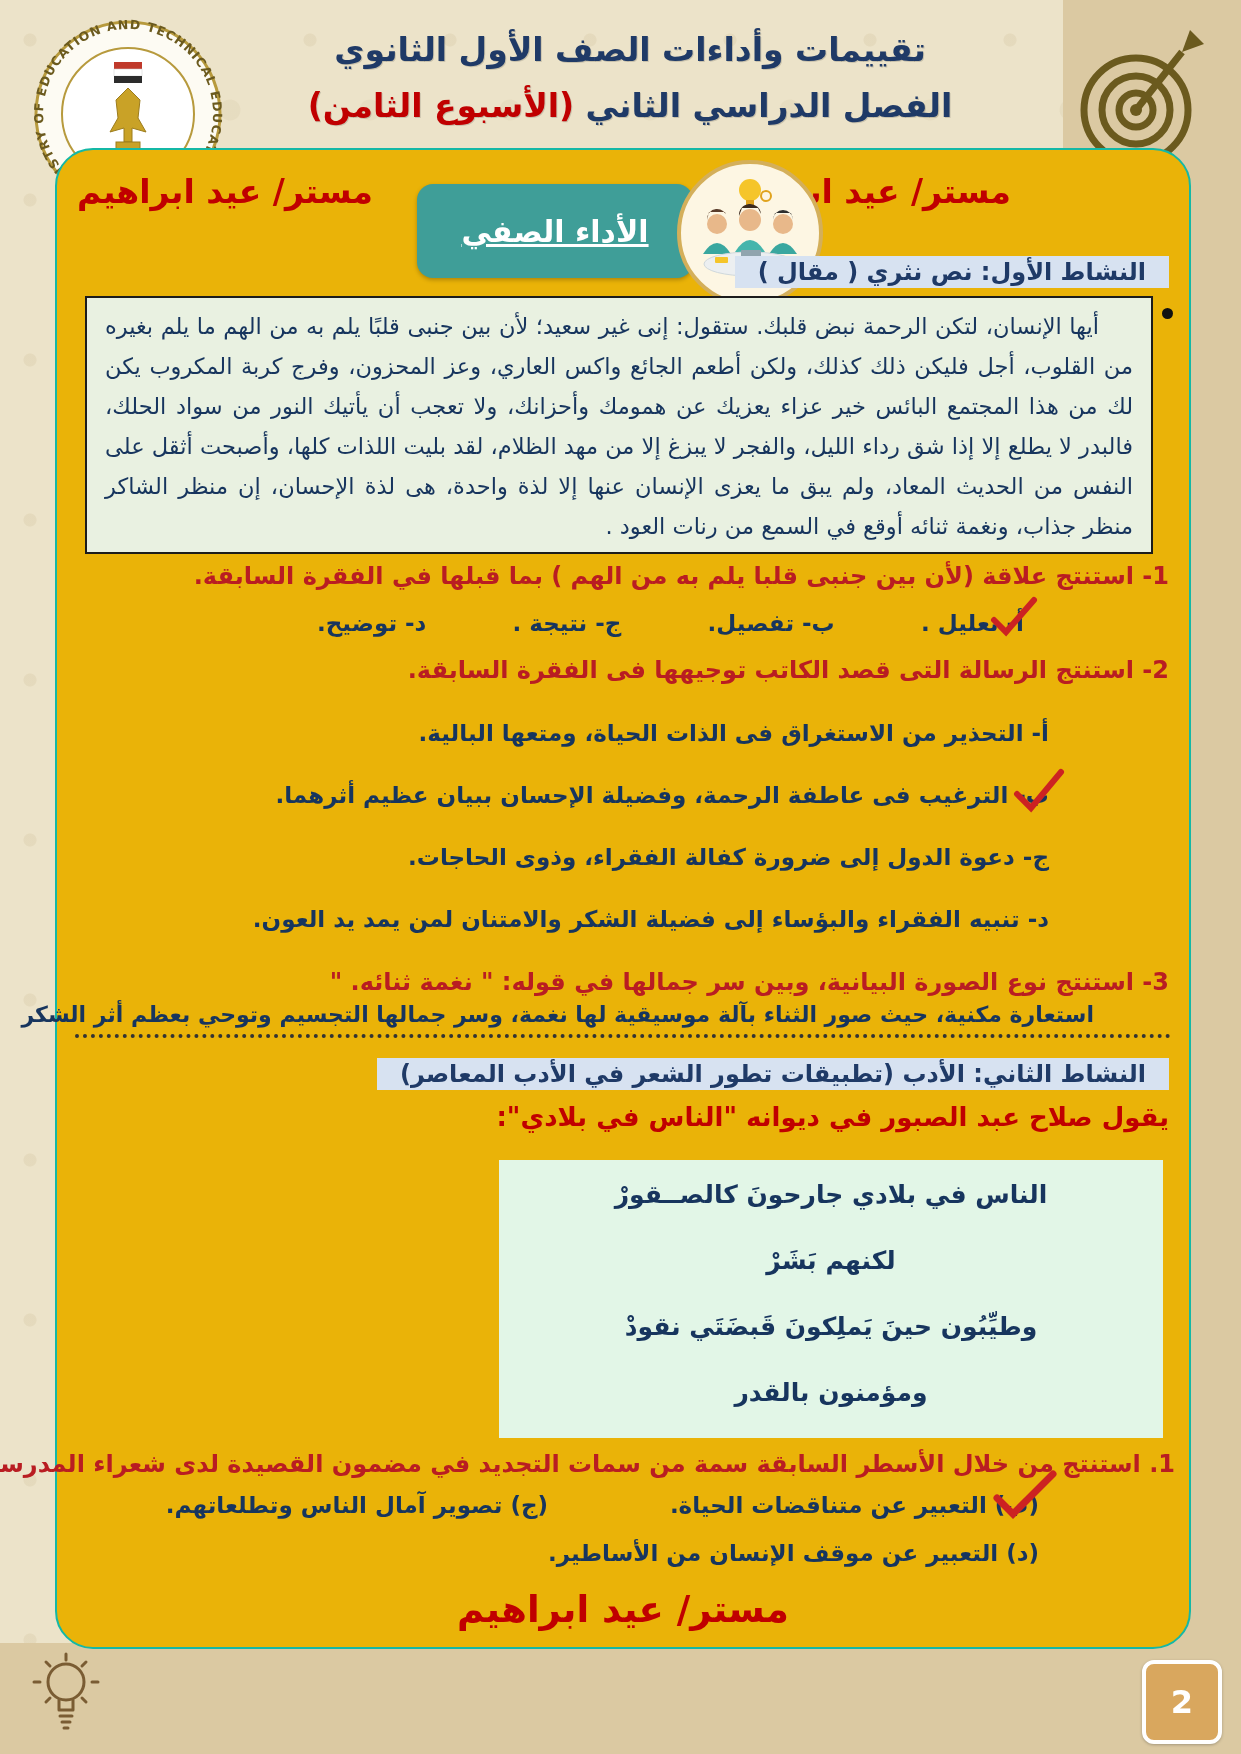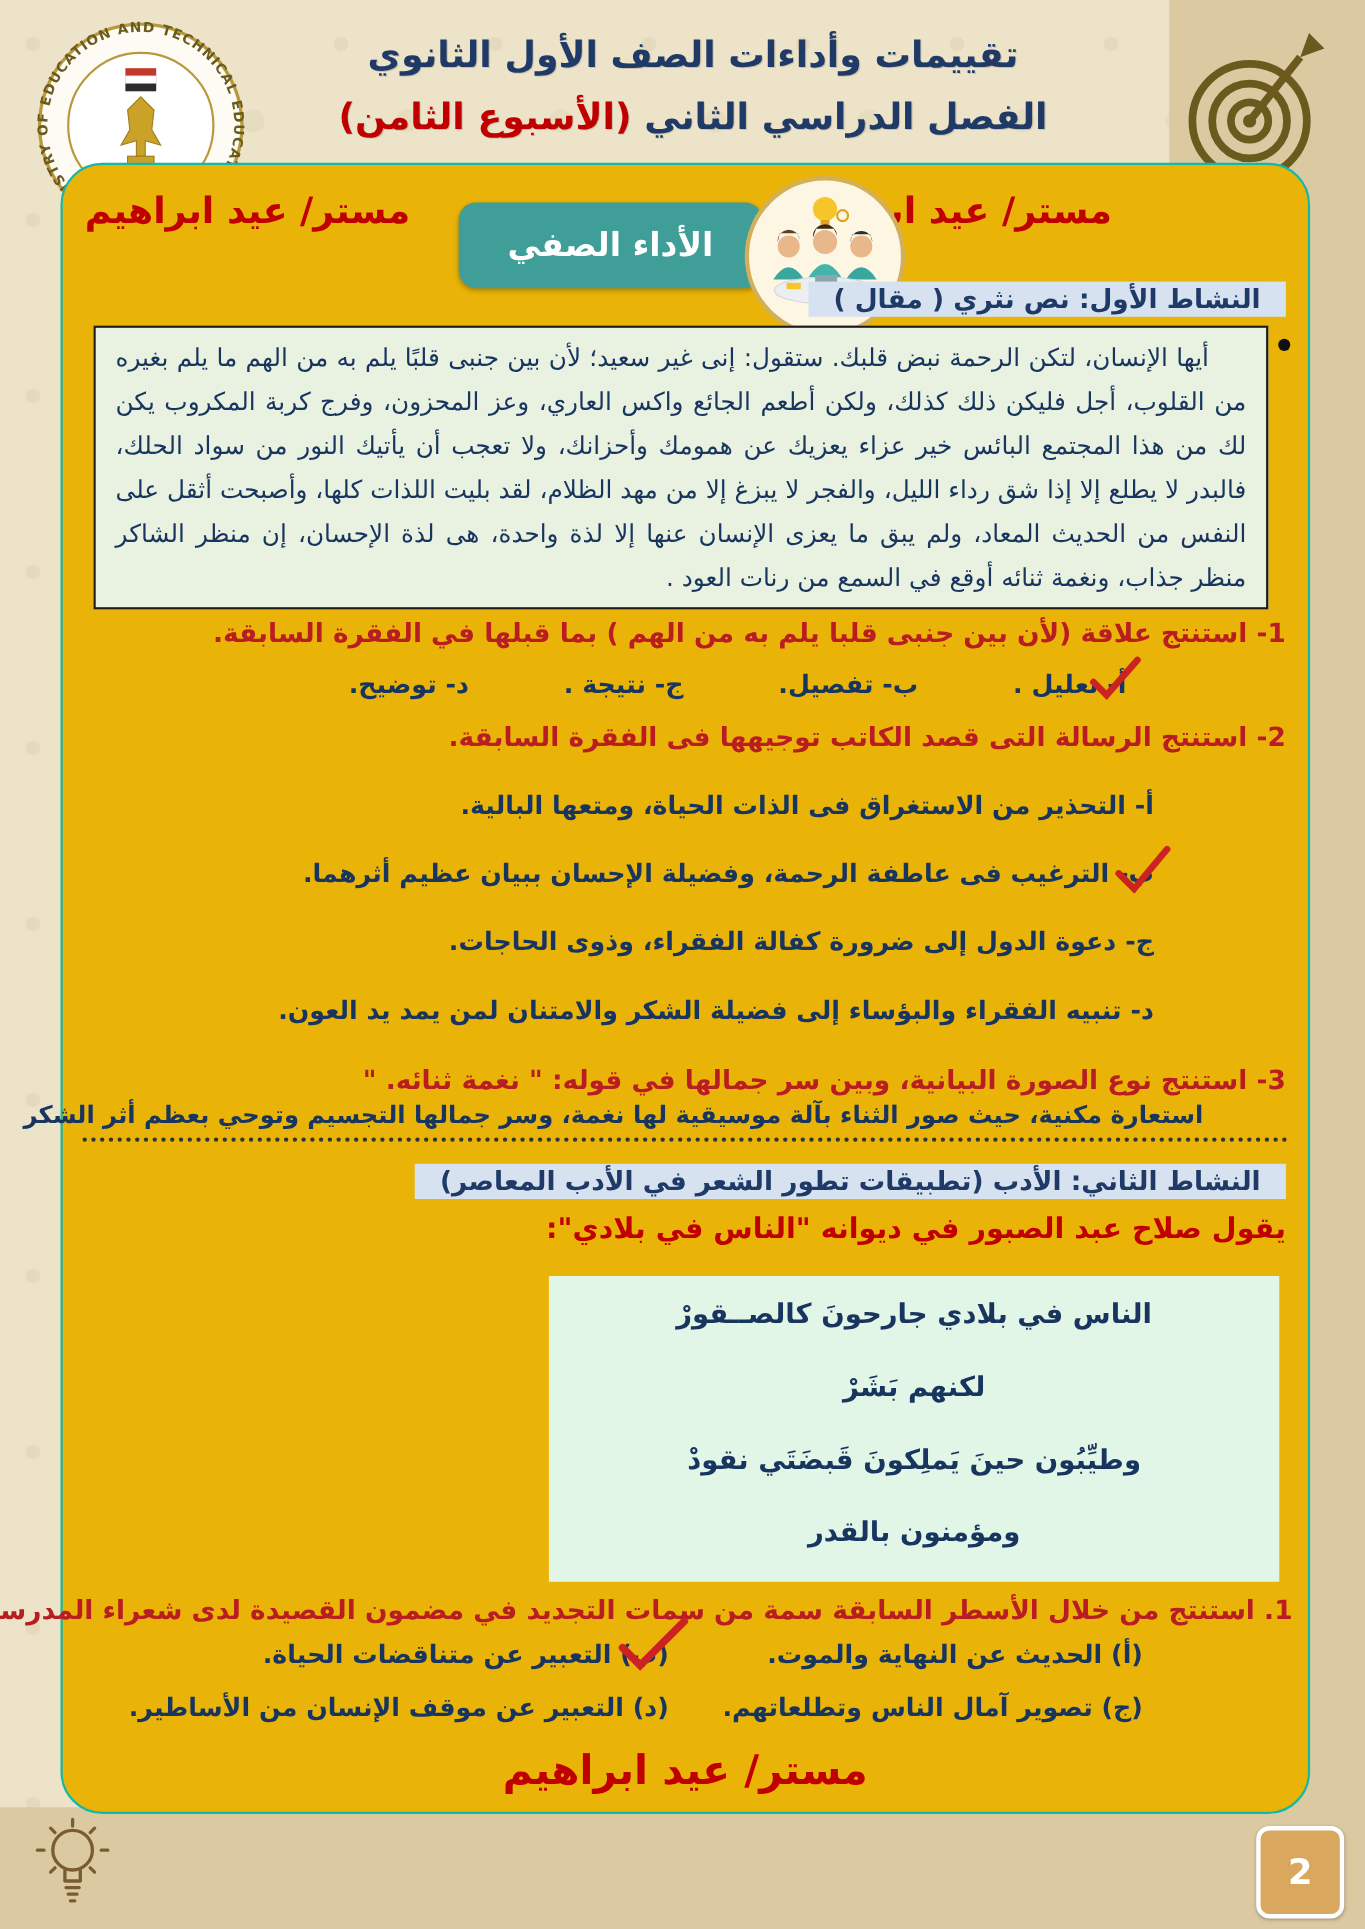--- a/index.html
+++ b/index.html
@@ -24,23 +24,23 @@
 
   
   .card{position:absolute;left:55px;top:148px;width:1132px;height:1497px;background:#eab308;
     border:2px solid #14b8a6;border-radius:38px;}
 
   .t-name{position:absolute;top:22px;color:#c00000;font-weight:bold;font-size:33px;direction:rtl;white-space:nowrap;}
   .t-name.left{left:20px;}
   .t-name.right{right:178px;}
 
   .badge-group{position:absolute;left:360px;top:6px;width:420px;height:150px;}
-  .badge-rect{position:absolute;left:0;top:28px;width:276px;height:78px;background:#3f9e98;border-radius:16px;
+  .badge-rect{position:absolute;left:0;top:28px;width:276px;height:94px;background:#3f9e98;border-radius:16px;
     display:flex;align-items:center;justify-content:center;color:#ffffff;font-weight:bold;font-size:30px;
-    box-shadow:0 2px 4px rgba(0,0,0,.25);direction:rtl;}
+    box-shadow:0 2px 4px rgba(0,0,0,.25);direction:rtl;text-decoration:underline;}
   .badge-circle{position:absolute;left:258px;top:2px;}
 
   .act-head{position:absolute;right:20px;direction:rtl;color:#1f3a67;font-weight:bold;font-size:24px;
     background:#d7e2f1;padding:2px 23px;}
   .act1-head{top:106px;}
   .act2-head{top:908px;}
 
   .bullet-marker{position:absolute;right:16px;top:158px;width:11px;height:11px;border-radius:50%;background:#111;}
 
   .passage-box{position:absolute;left:28px;top:146px;width:1068px;height:258px;background:#e9f1e1;
@@ -206,21 +206,20 @@
 
     <div class="poem-box">
       <div class="poem-line">الناس في بلادي جارحونَ كالصــقورْ</div>
       <div class="poem-line">لكنهم بَشَرْ</div>
       <div class="poem-line">وطيِّبُون حينَ يَملِكونَ قَبضَتَي نقودْ</div>
       <div class="poem-line">ومؤمنون بالقدر</div>
     </div>
 
     <div class="question q-poem">1.   استنتج من خلال الأسطر السابقة سمة من سمات التجديد في مضمون القصيدة لدى شعراء المدرسة الجديدة.</div>
     <div class="poem-opts">
-      <span class="opt">(أ) الحديث عن النهاية والموت.</span>
       <span class="opt"><span>(ب) التعبير عن متناقضات الحياة.</span>
         <svg class="chk pchk" width="70" height="56" viewBox="0 0 70 56">
             <path d="M8,32 L24,48 L64,8" stroke="#cc2222" stroke-width="7" fill="none" stroke-linecap="round"></path>
           </svg>
       </span>
       <span class="opt">(ج) تصوير آمال الناس وتطلعاتهم.</span>
       <span class="opt">(د) التعبير عن موقف الإنسان من الأساطير.</span>
     </div>
 
     <div class="footer-name">مستر/ عيد ابراهيم</div>

